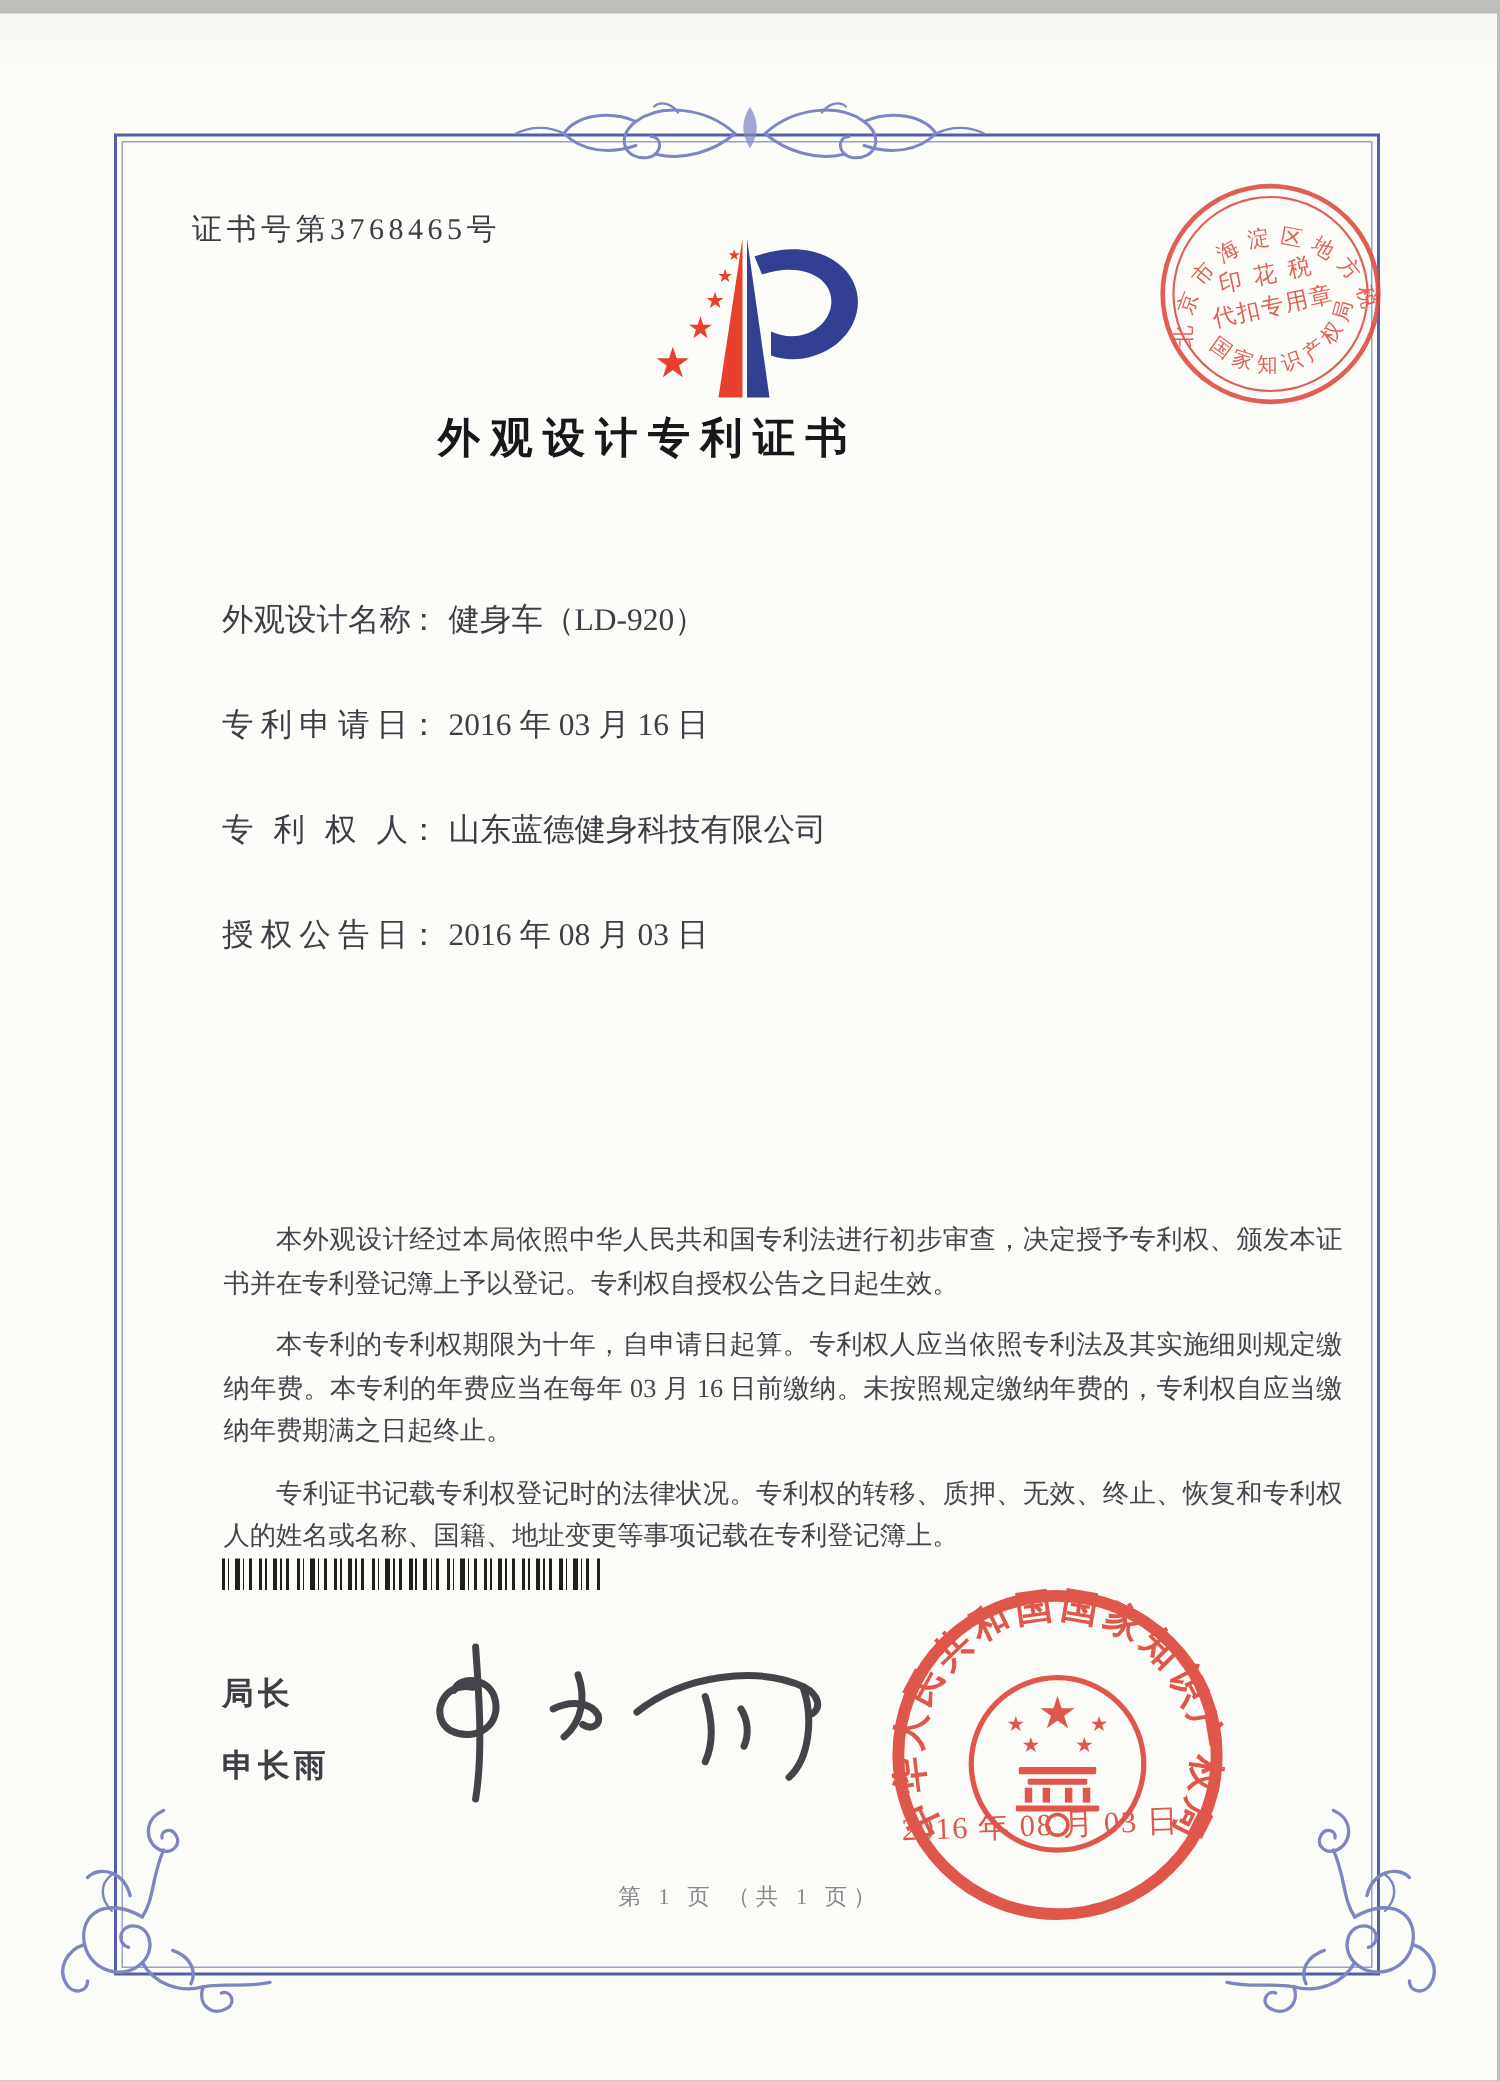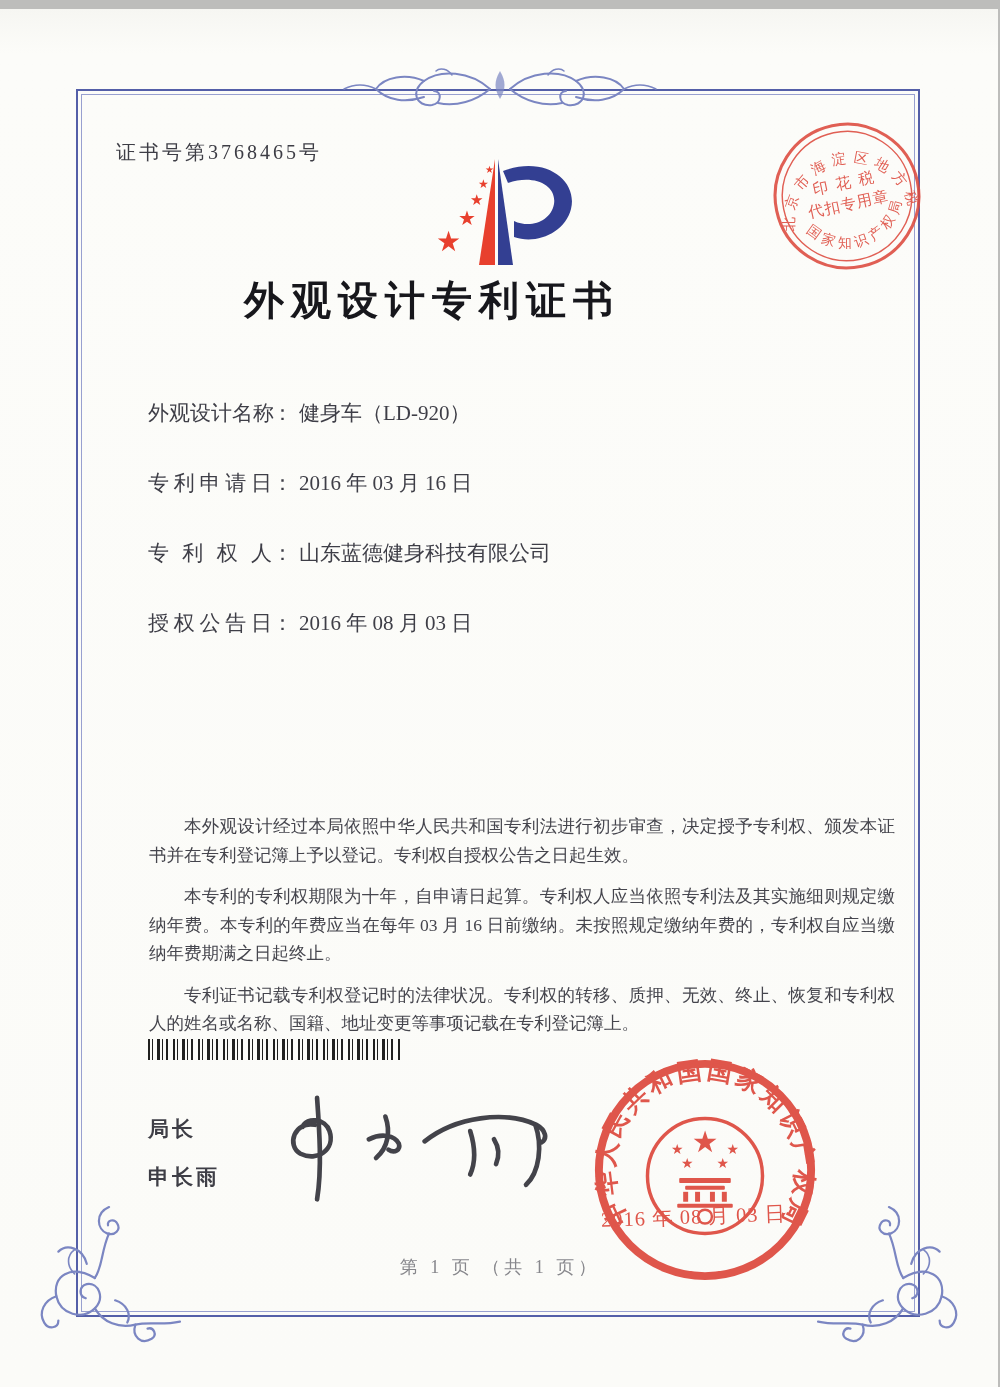--- a/index.html
+++ b/index.html
@@ -14,27 +14,27 @@
   }
   .frame{
     position:absolute;left:76px;top:80px;width:840px;height:1224px;
     border:2.5px solid var(--border-blue,#545fa8);
   }
   .frame::after{
     content:"";position:absolute;inset:3px;
     border:1px solid var(--border-blue-light,#98a0d0);
   }
   .cert-number{
-    position:absolute;left:116px;top:130px;
+    position:absolute;left:128px;top:130px;
     font-size:20px;letter-spacing:3px;color:#3d3d45;white-space:nowrap;
   }
   .logo{position:absolute;left:418px;top:146px;width:164px;height:116px;}
   .title{
     position:absolute;left:0;top:264px;width:864px;margin:0;
-    text-align:center;font-size:40px;font-weight:bold;
+    text-align:center;font-size:28px;font-weight:bold;
     letter-spacing:7px;color:#17171c;
   }
   .fields{position:absolute;left:148px;top:390px;font-size:21px;color:#3e3e47;}
   .field-row{line-height:28px;margin-bottom:42px;white-space:nowrap;}
   .flabel{
     display:inline-block;width:124px;vertical-align:top;
     text-align:justify;text-align-last:justify;
   }
   .fcolon{display:inline-block;margin-right:6px;}
   .paras{
@@ -59,21 +59,21 @@
     position:absolute;left:15px;top:151px;width:220px;
     font-size:20.5px;color:var(--seal-red,#dd4a3e);letter-spacing:1px;white-space:nowrap;
     transform:rotate(-2deg);
   }
   .tax-seal{
     position:absolute;left:770px;top:110px;width:154px;height:154px;
     transform:rotate(-12deg);opacity:.88;
   }
   .footer{
     position:absolute;left:0;top:1246px;width:1000px;text-align:center;
-    font-size:18px;letter-spacing:4px;color:#87878c;
+    font-size:15px;letter-spacing:4px;color:#87878c;
   }
   .ornament-top{position:absolute;left:340px;top:54px;width:320px;height:64px;}
   .corner{position:absolute;width:152px;height:152px;}
   .corner.bl{left:30px;top:1194px;}
   .corner.br{left:816px;top:1194px;transform:scaleX(-1);}
   svg{overflow:visible;}
   .star-glyph{font-family:"DejaVu Sans",sans-serif;}
 </style>
 </head>
 <body>

